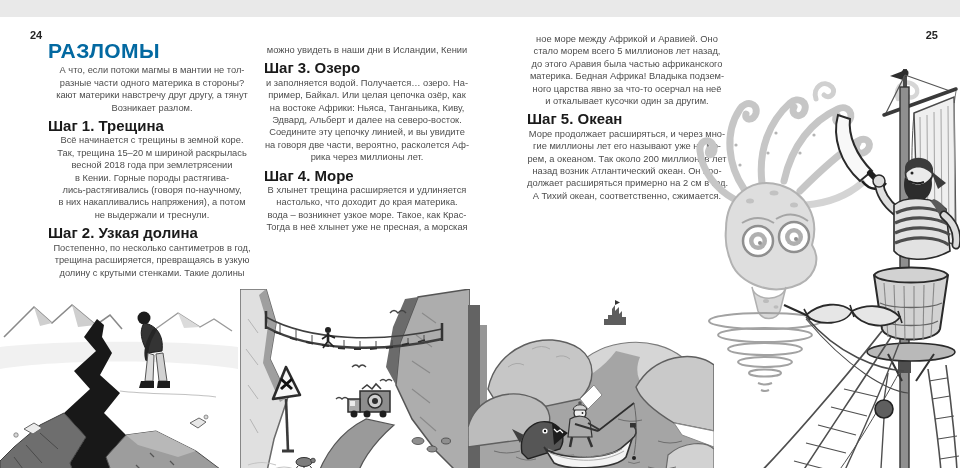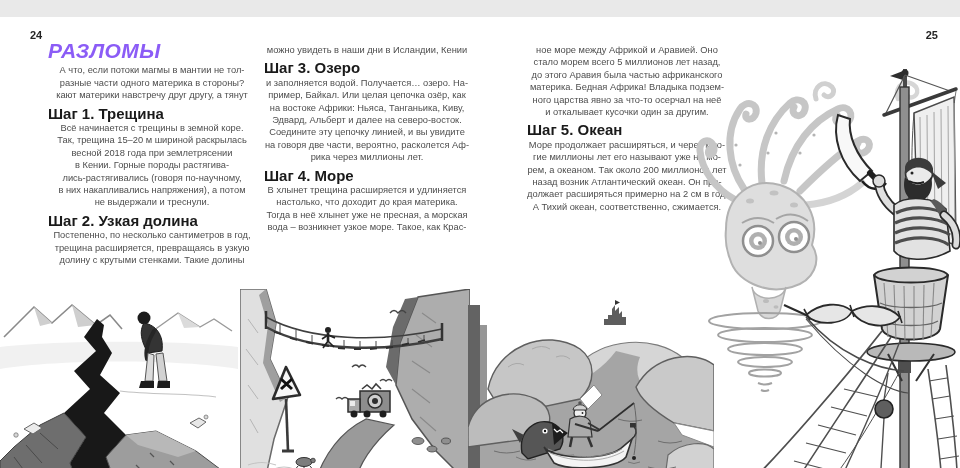--- a/index.html
+++ b/index.html
@@ -4,42 +4,43 @@
 <style>
   html,body{margin:0;padding:0;background:#e9e9e9;}
   .spread{position:relative;width:960px;height:468px;background:#ffffff;overflow:hidden;
           font-family:"Liberation Sans","DejaVu Sans",sans-serif;color:#4c4c4c;margin-top:17px;}
   .pageno{position:absolute;top:12px;font-size:11px;font-weight:bold;color:#242424;}
   .pageno.left{left:30px;}
   .pageno.right{right:22px;}
   .col{position:absolute;font-size:9.3px;line-height:12.4px;color:#4d4d4d;}
   .col1{left:48px;top:28px;width:208px;}
   .col2{left:264px;top:27px;width:206px;}
-  .col3{left:527px;top:27px;width:200px;}
-  .title{font-size:21px;font-weight:800;color:#8b5cf6;letter-spacing:.4px;margin:0 0 7px 0;font-style:italic;}
+  .col3{left:527px;top:16px;width:200px;}
+  .title{font-size:21px;font-weight:800;color:#0369a1;letter-spacing:.4px;margin:0 0 7px 0;}
   .step-heading{font-size:15px;font-weight:bold;color:#1a1a1a;margin:6px 0 2px 0;}
   .para{margin:0 0 3px 0;text-align:center;}
   .line{display:block;white-space:nowrap;}
   .scene{position:absolute;}
   svg{display:block;}
 </style>
 </head>
 <body>
 
 <div class="spread">
 
   <div class="pageno left">24</div>
   <div class="pageno right">25</div>
 
   <div class="col col1">
       <h1 class="title">РАЗЛОМЫ</h1>
       <p class="para">
         <span class="line">А что, если потоки магмы в мантии не тол-</span>
         <span class="line">разные части одного материка в стороны?</span>
         <span class="line">кают материки навстречу друг другу, а тянут</span>
+        <span class="line">Возникает разлом.</span>
       </p>
       <h2 class="step-heading">Шаг 1. Трещина</h2>
       <p class="para">
         <span class="line">Всё начинается с трещины в земной коре.</span>
         <span class="line">Так, трещина 15–20 м шириной раскрылась</span>
         <span class="line">весной 2018 года при землетрясении</span>
         <span class="line">в Кении. Горные породы растягива-</span>
         <span class="line">лись-растягивались (говоря по-научному,</span>
         <span class="line">в них накапливались напряжения), а потом</span>
         <span class="line">не выдержали и треснули.</span>
@@ -62,22 +63,22 @@
         <span class="line">на востоке Африки: Ньяса, Танганьика, Киву,</span>
         <span class="line">Эдвард, Альберт и далее на северо-восток.</span>
         <span class="line">Соедините эту цепочку линией, и вы увидите</span>
         <span class="line">на говоря две части, вероятно, расколется Аф-</span>
         <span class="line">рика через миллионы лет.</span>
       </p>
       <h2 class="step-heading">Шаг 4. Море</h2>
       <p class="para">
         <span class="line">В хлынет трещина расширяется и удлиняется</span>
         <span class="line">настолько, что доходит до края материка.</span>
+        <span class="line">вода – возникнет узкое море. Такое, как Крас-</span>
         <span class="line">Тогда в неё хлынет уже не пресная, а морская</span>
-        <span class="line">вода – возникнет узкое море. Такое, как Крас-</span>
       </p>
     </div>
   <div class="col col3">
       <p class="para">
         <span class="line">ное море между Африкой и Аравией. Оно</span>
         <span class="line">стало морем всего 5 миллионов лет назад,</span>
         <span class="line">до этого Аравия была частью африканского</span>
         <span class="line">материка. Бедная Африка! Владыка подзем-</span>
         <span class="line">ного царства явно за что-то осерчал на неё</span>
         <span class="line">и откалывает кусочки один за другим.</span>

